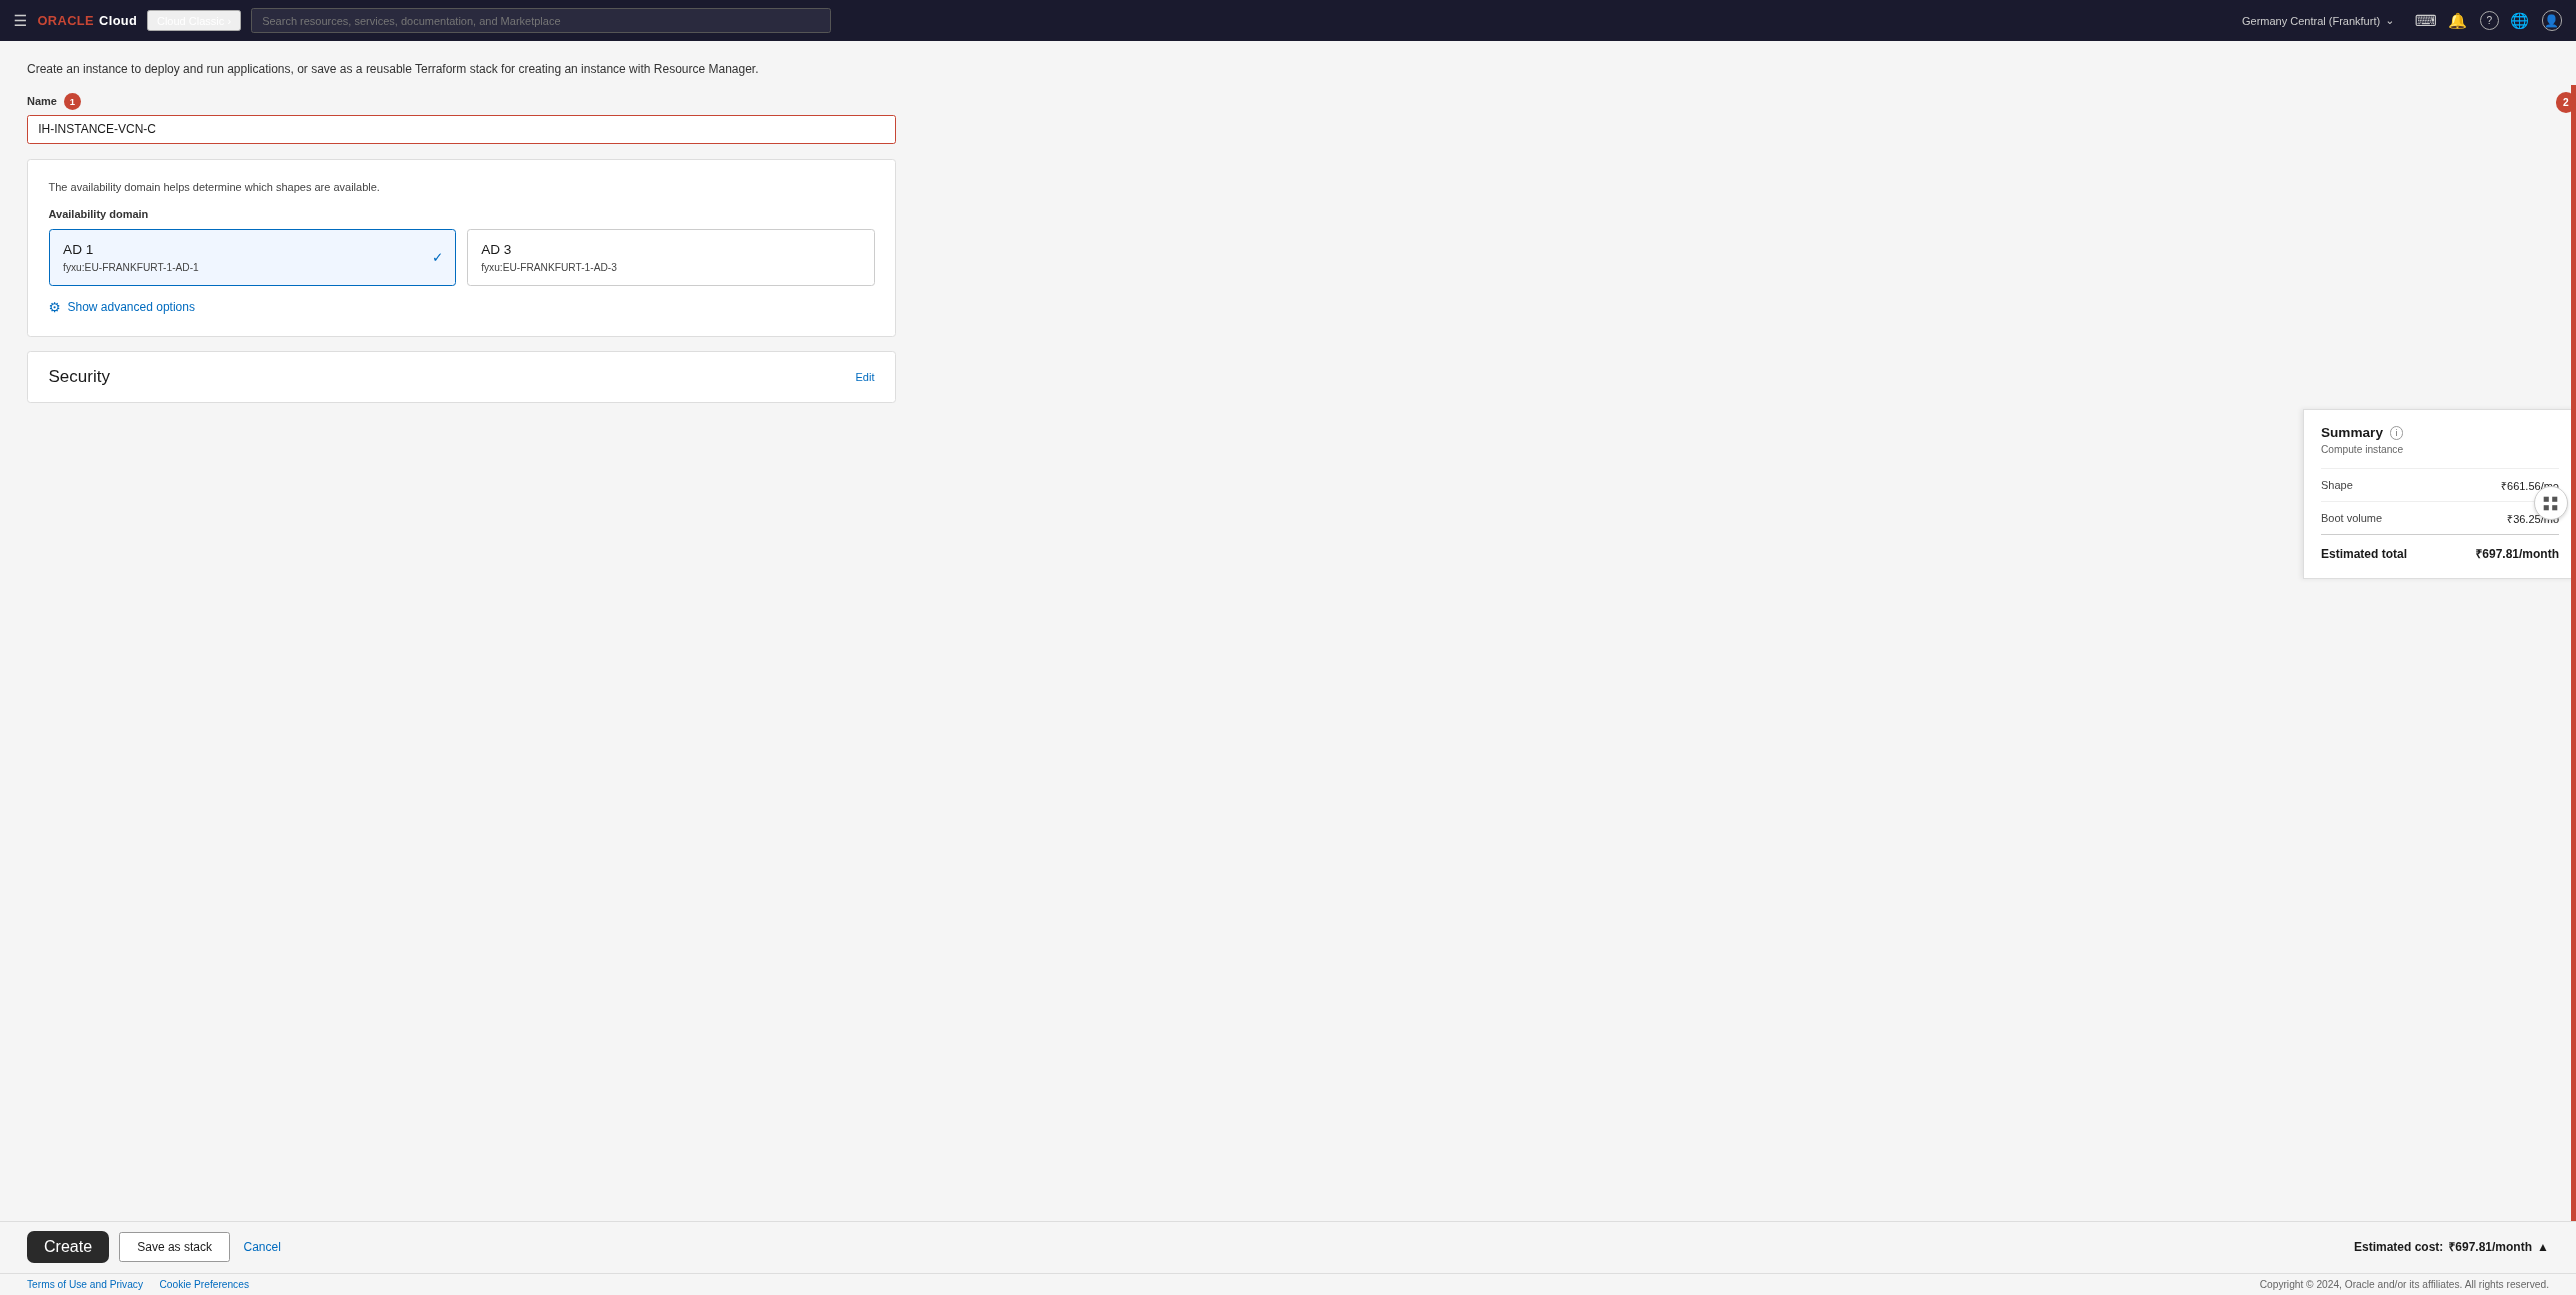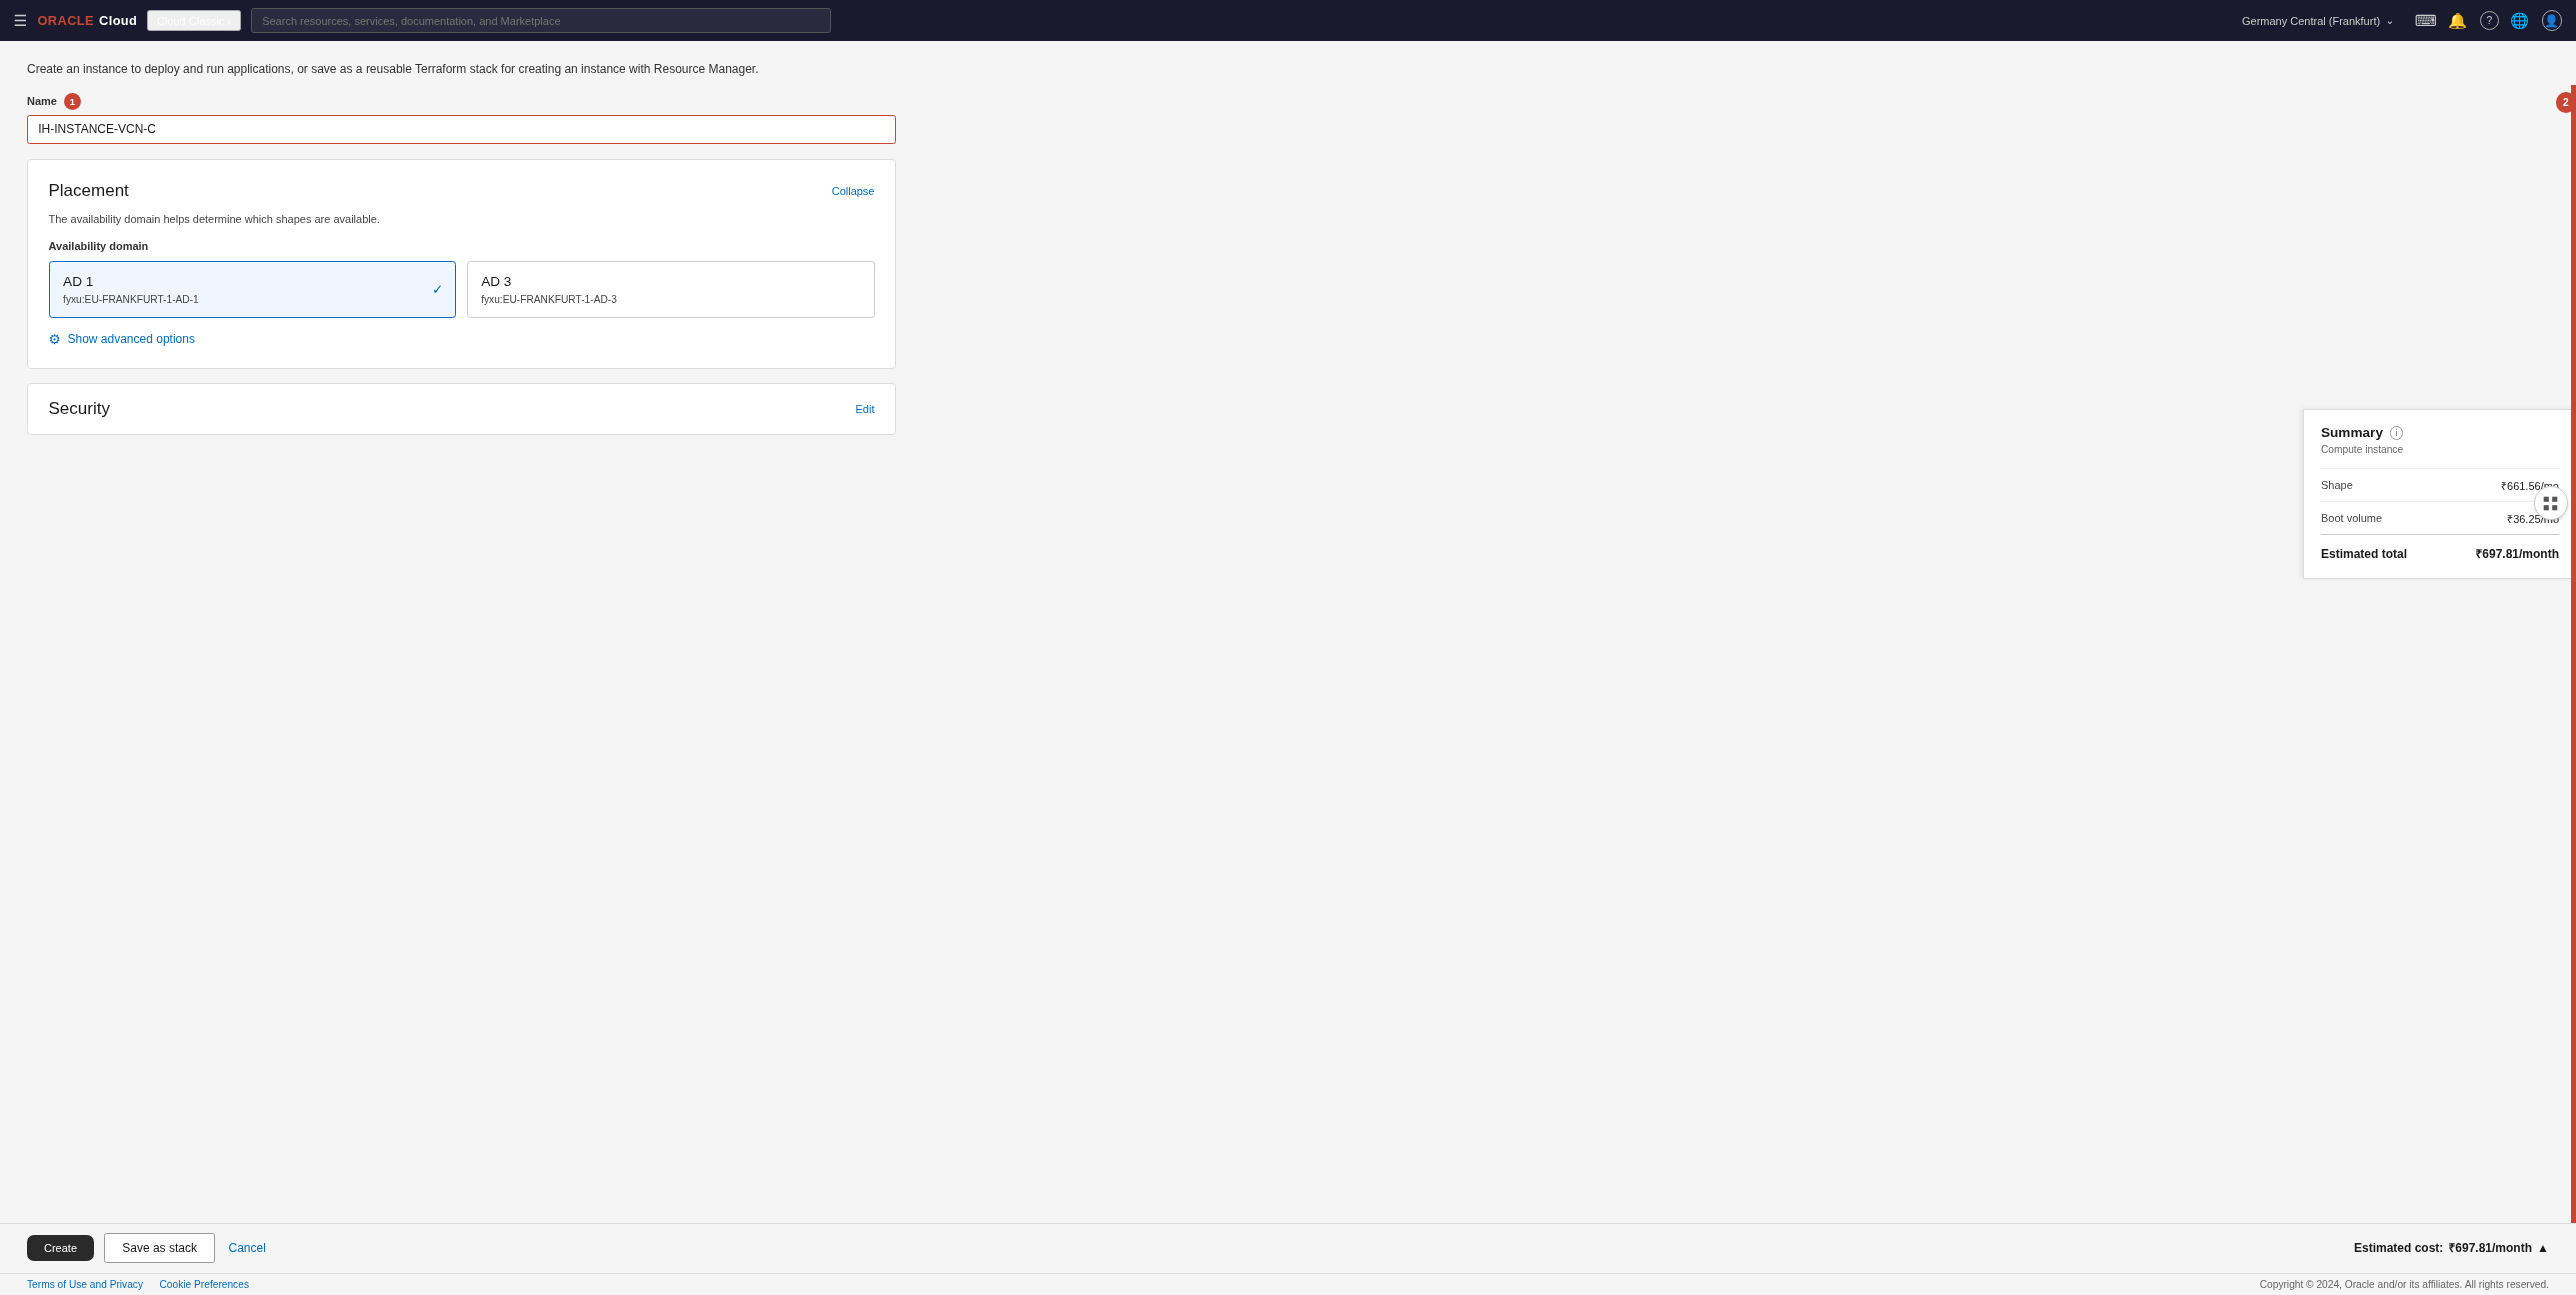--- a/index.html
+++ b/index.html
@@ -236,21 +236,21 @@
       font-size: 10.2px; font-weight: 700;
       display: flex; align-items: center; justify-content: center;
       z-index: 100;
     }
     .btn-primary {
       background: #2a2a2a;
       color: #fff;
       border: none;
       padding: 6.8px 17px;
       border-radius: 7px;
-      font-size: 11px;
+      font-size: 16px;
       cursor: pointer;
       font-weight: 500;
     }
     .btn-secondary {
       background: #fff;
       color: #1a1a1a;
       border: 0.9px solid #999;
       padding: 6.8px 17px;
       border-radius: 2.6px;
       font-size: 12px;
@@ -345,24 +345,20 @@
     <div class="field-group">
       <div class="field-label">
         <span>Name</span>
         <span class="badge-circle">1</span>
       </div>
       <input class="text-input" type="text" value="IH-INSTANCE-VCN-C" style="">
     </div>
 
 
     <div class="section-card">
-      <div class="section-header">
-        <span class="section-title">Placement</span>
-        <a class="collapse-link">Collapse</a>
-      </div>
       <p class="section-desc">The availability domain helps determine which shapes are available.</p>
       <div class="subsection-label">Availability domain</div>
       <div class="ad-grid">
         <div class="ad-card selected">
           <div class="ad-name">AD 1</div>
           <div class="ad-detail">fyxu:EU-FRANKFURT-1-AD-1</div>
           <span class="ad-check">✓</span>
         </div>
         <div class="ad-card">
           <div class="ad-name">AD 3</div>

